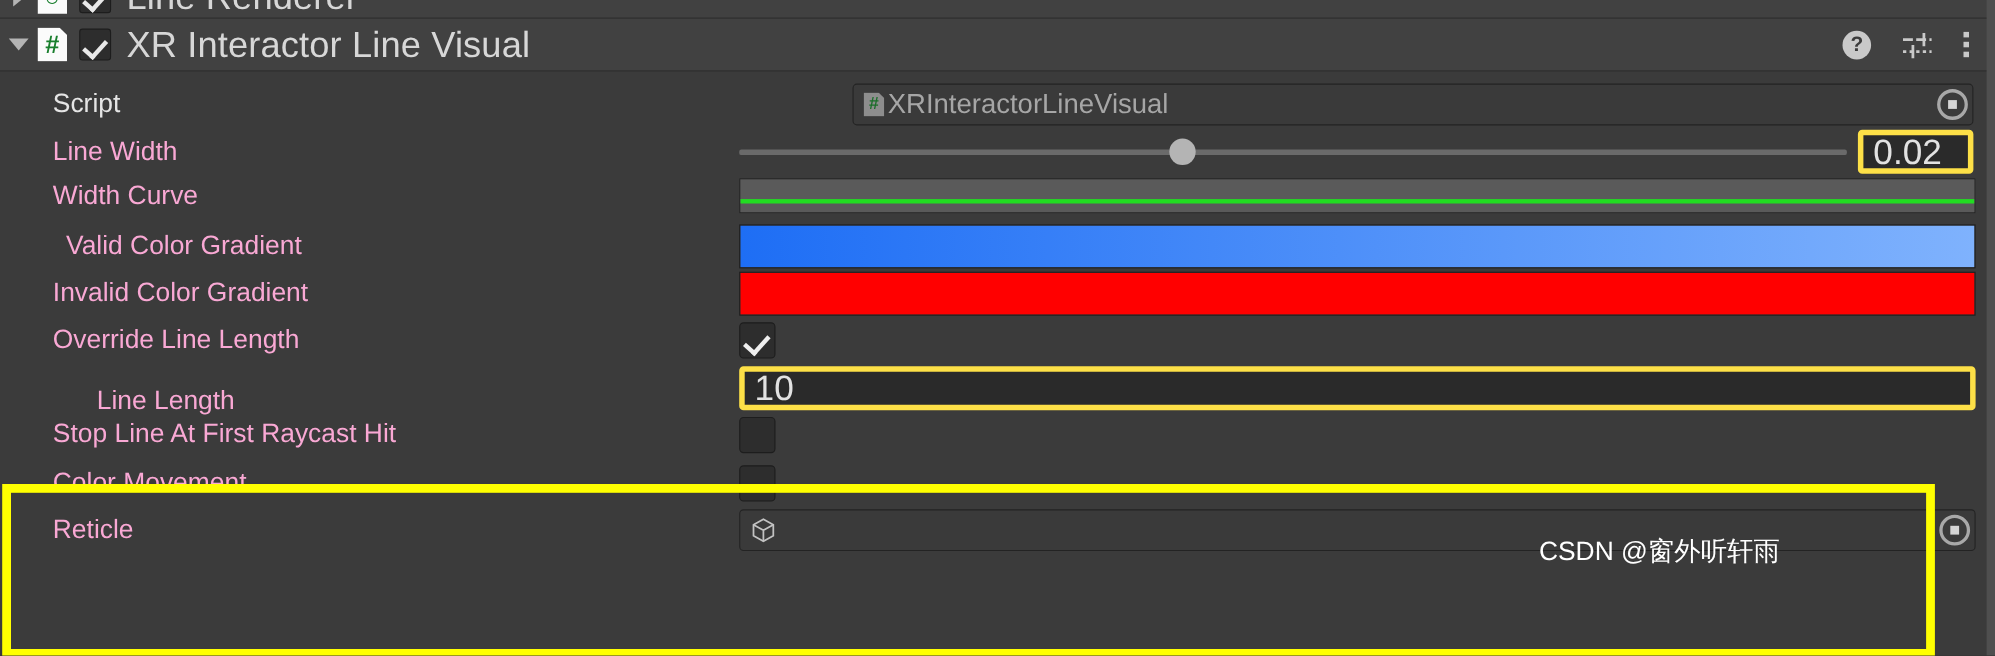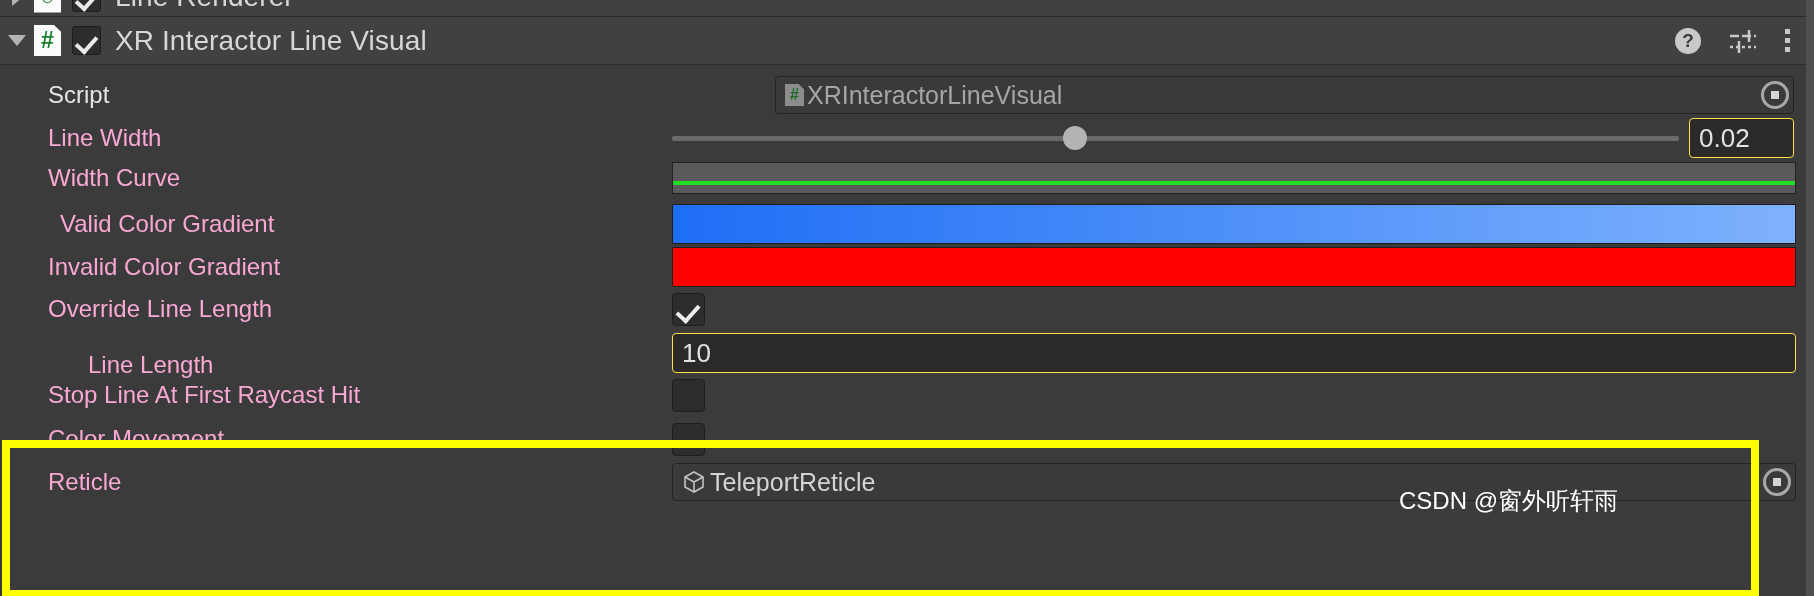--- a/index.html
+++ b/index.html
@@ -79,21 +79,21 @@
     content: "";
     position: absolute;
     left: 7px; top: 5px;
     width: 9px; height: 17px;
     border-right: 4px solid #e9e9e9;
     border-bottom: 4px solid #e9e9e9;
     transform: rotate(42deg);
   }
   .comp-title {
     color: #d7d7d7;
-    font-size: 28px;
+    font-size: 33px;
     letter-spacing: 0.1px;
     white-space: nowrap;
   }
   .header-icons {
     margin-left: auto; display: flex; align-items: center;
     gap: 28px; padding-right: 24px;
   }
   .icon-help {
     width: 26px; height: 26px; border-radius: 50%;
     background: #c9c9c9; color: #3b3b3b;
@@ -155,25 +155,25 @@
     position: absolute; left: 0; right: 0; height: 5px;
     background: #6a6a6a; border-radius: 2px;
   }
   .slider-knob {
     position: absolute; width: 24px; height: 24px; border-radius: 50%;
     background: #b4b4b4; top: 50%; transform: translate(-50%, -50%);
   }
   .num-field {
     height: 40px;
     background: #2a2a2a;
-    border: 1px solid #fde047;
+    border: 5px solid #fde047;
     border-radius: 4px;
     display: flex; align-items: center;
     padding-left: 9px;
-    color: #e2e2e2; font-size: 26px;
+    color: #e2e2e2; font-size: 32px;
   }
 
   
   .curve-field {
     height: 32px;
     background: #5a5a5a;
     border: 1px solid #222;
     position: relative;
     overflow: hidden;
   }
@@ -353,21 +353,20 @@
   <div class="row" style="top:462px;height:40px;">
     <div class="label">Reticle</div>
     <div class="field-area" style="left:672px;right:18px;">
       <div class="objfield enabled">
         <span class="cube-icon">
           <svg width="24" height="24" viewBox="0 0 24 24">
             <path d="M12 2 L21 7 L21 17 L12 22 L3 17 L3 7 Z" fill="none" stroke="#c2c2c2" stroke-width="1.6"></path>
             <path d="M3 7 L12 12 L21 7 M12 12 L12 22" fill="none" stroke="#c2c2c2" stroke-width="1.6"></path>
           </svg>
         </span>
-        <span class="obj-text">TeleportReticle</span>
         <div class="obj-picker">
             <i></i>
           </div>
       </div>
     </div>
   </div>
 
   <div class="highlight-box" style="left: 2px; top: 440px; width: 1757px; height: 158px; border-color: rgb(255, 255, 0);"></div>
 
   <div class="watermark" style="left:1399px;top:485px;">CSDN @窗外听轩雨</div>

